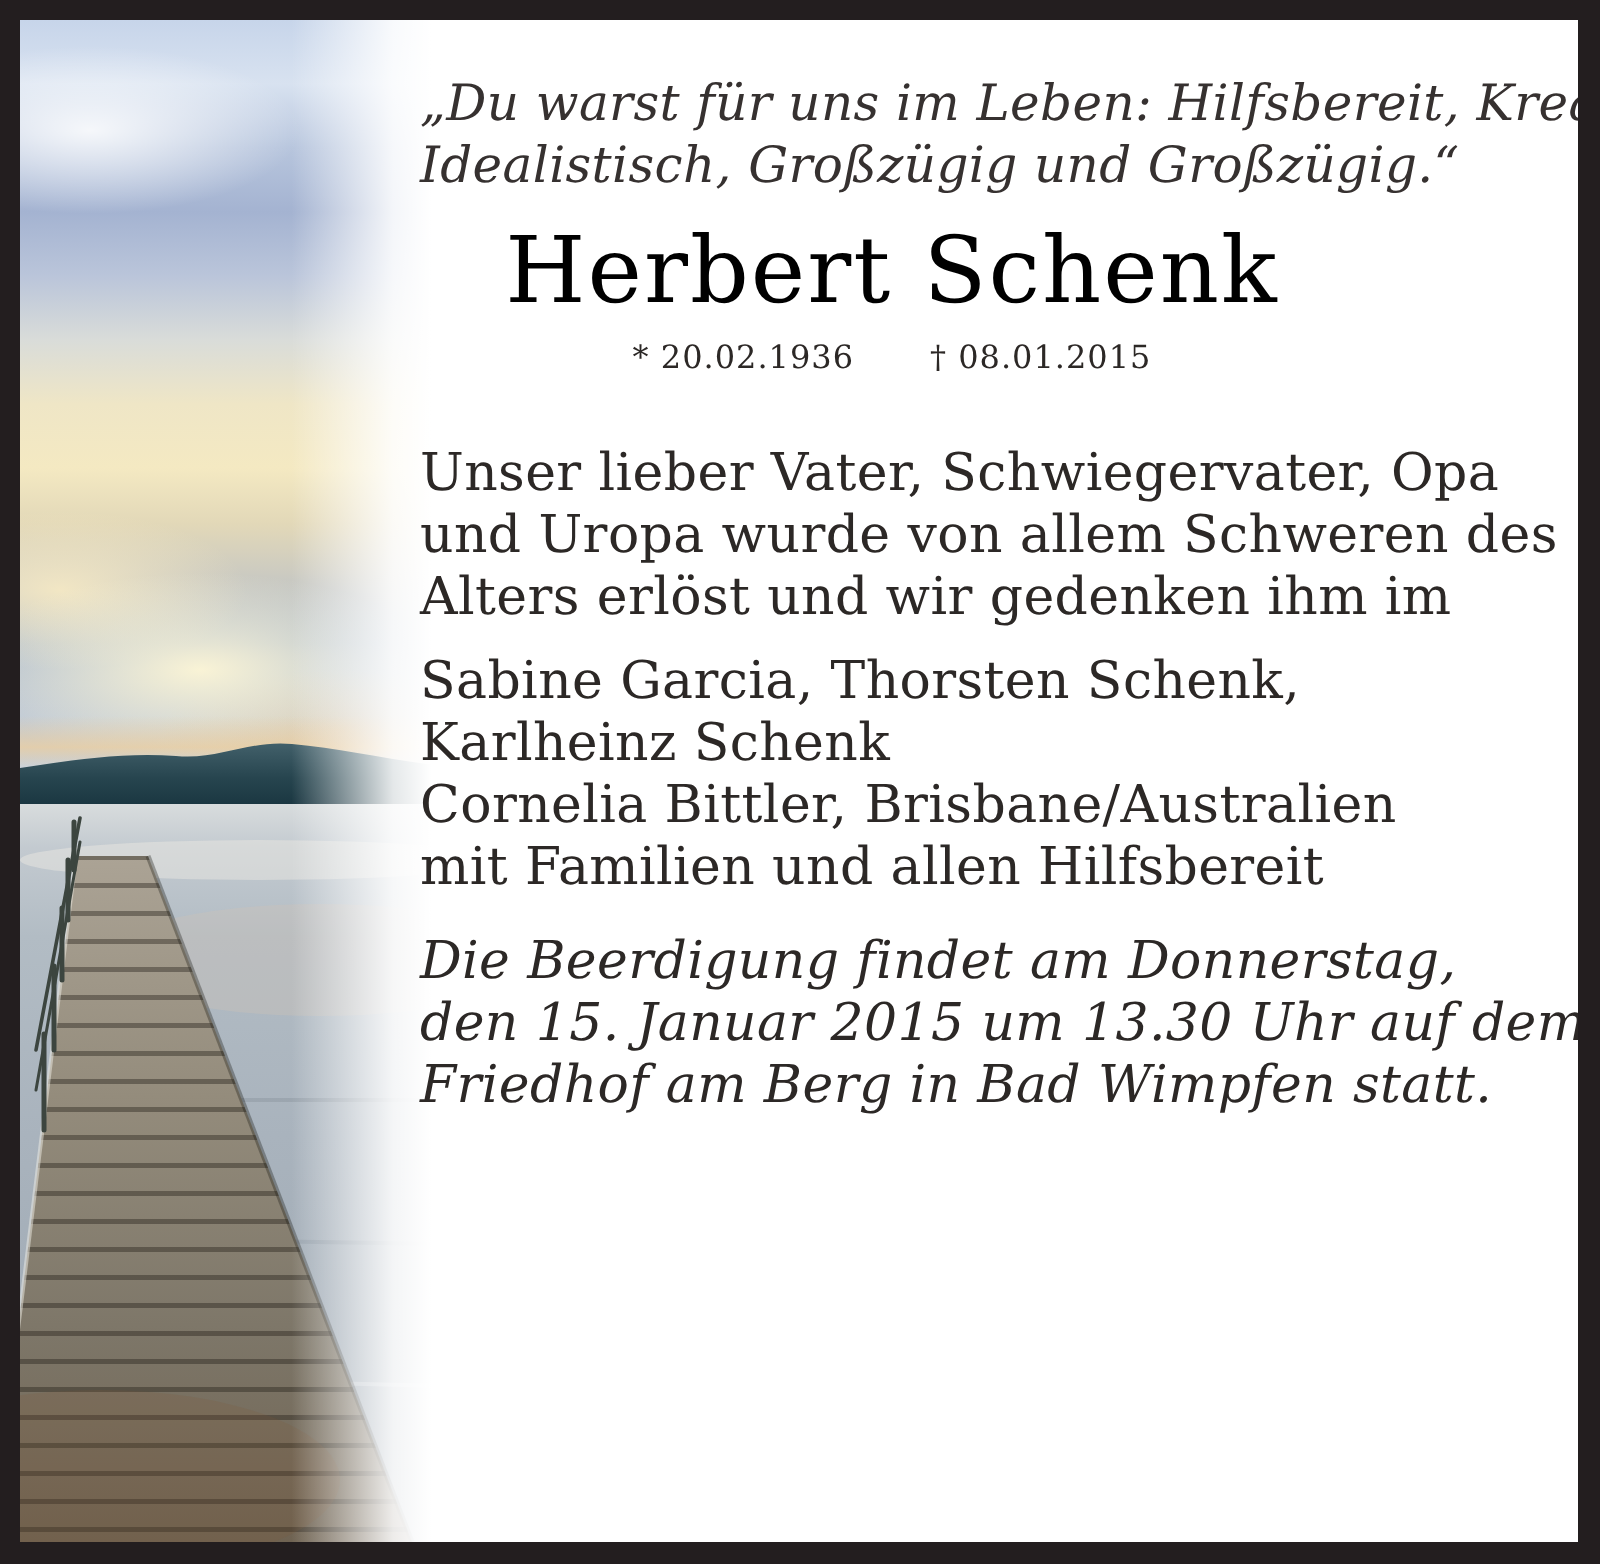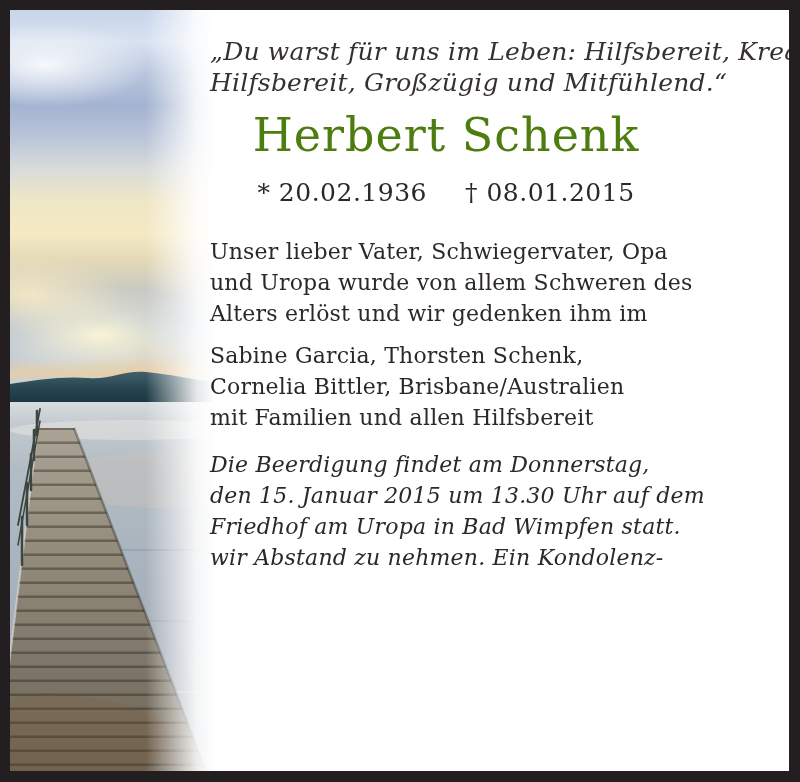--- a/index.html
+++ b/index.html
@@ -59,31 +59,31 @@
     margin-top: 26px;
     font-style: italic;
     font-size: 25px; line-height: 31px;
     color: #363130;
     letter-spacing: 0.2px;
   }
   .center-block { width: 472px; text-align: center; }
   .deceased-name {
     margin-top: 10px;
     font-size: 46px; line-height: 54px;
-    color: #4d7c0f;
+    color: #000000;
     letter-spacing: 1px;
   }
   .dates {
-    margin-top: 16px;
-    font-size: 25px; line-height: 30px;
+    margin-top: 2px;
+    font-size: 16px; line-height: 30px;
     letter-spacing: 0.5px;
   }
   .dates .death { margin-left: 38px; }
 
-  .para { font-size: 22px; line-height: 31px; letter-spacing: 0.2px; }
+  .para { font-size: 26px; line-height: 31px; letter-spacing: 0.2px; }
   .obituary  { margin-top: 28px; }
   .mourners  { margin-top: 11px; }
   .funeral   { margin-top: 16px; font-style: italic; }
   .address   { margin-top: 11px; font-size: 26px; line-height: 31px; }
 </style>
 </head>
 <body>
 
 <div class="frame">
   <div class="inner">
@@ -154,44 +154,44 @@
         </g>
       </svg>
 
       <div class="fade"></div>
     </div>
 
     <div class="content">
 
       <div class="quote">
         <div class="line">„Du warst für uns im Leben: Hilfsbereit, Kreativ,</div>
-        <div class="line">Hilfsbereit, Großzügig und Mitfühlend.“</div>
+        <div class="line">Idealistisch, Großzügig und Großzügig.“</div>
       </div>
 
       <div class="deceased-name center-block line">Herbert Schenk</div>
 
       <div class="dates center-block line">
         <span class="birth">* 20.02.1936</span><span class="death">† 08.01.2015</span>
       </div>
 
       <div class="para obituary">
         <div class="line">Unser lieber Vater, Schwiegervater, Opa</div>
         <div class="line">und Uropa wurde von allem Schweren des</div>
         <div class="line">Alters erlöst und wir gedenken ihm im</div>
       </div>
 
       <div class="para mourners">
         <div class="line">Sabine Garcia, Thorsten Schenk,</div>
+        <div class="line">Karlheinz Schenk</div>
         <div class="line">Cornelia Bittler, Brisbane/Australien</div>
         <div class="line">mit Familien und allen Hilfsbereit</div>
       </div>
 
       <div class="para funeral">
         <div class="line">Die Beerdigung findet am Donnerstag,</div>
         <div class="line">den 15. Januar 2015 um 13.30 Uhr auf dem</div>
-        <div class="line">Friedhof am Uropa in Bad Wimpfen statt.</div>
-        <div class="line">wir Abstand zu nehmen. Ein Kondolenz-</div>
+        <div class="line">Friedhof am Berg in Bad Wimpfen statt.</div>
       </div>
 
 
     </div>
   </div>
 </div>
 
 </body></html>

